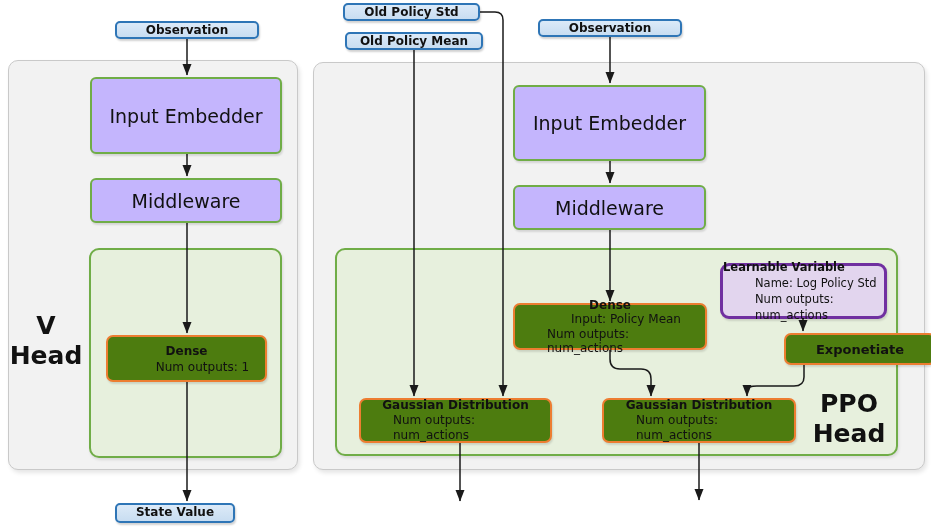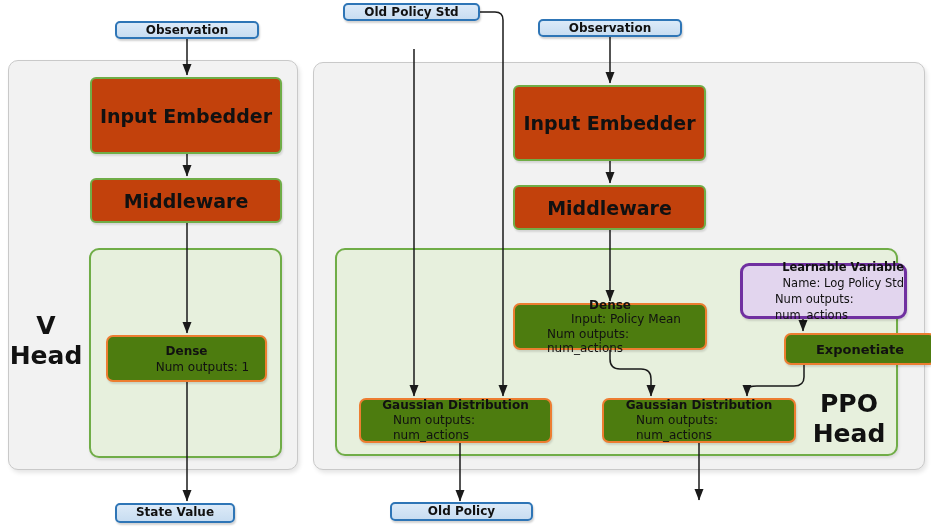--- a/index.html
+++ b/index.html
@@ -20,37 +20,36 @@
   }
   
   .blue-box{
     background:linear-gradient(180deg,#dcEAf8,#c8ddf1);
     border:2.5px solid #2e75b6;border-radius:5px;
     display:flex;align-items:flex-start;justify-content:center;
     font-size:12px;font-weight:bold;
     box-shadow:1px 2px 2px rgba(0,0,0,0.18);
   }
   .green-box{
-    background:#c2410c;border:2.5px solid #70ad47;border-radius:6px;
+    background:#c4b5fd;border:2.5px solid #70ad47;border-radius:6px;
     display:flex;align-items:center;justify-content:center;
-    font-size:19px;font-weight:bold;
+    font-size:19px;font-weight:normal;
     box-shadow:1px 2px 2px rgba(0,0,0,0.12);
   }
   .orange-box{
     background:#4d7c0f;border:2.5px solid #ed7d31;border-radius:7px;
     display:flex;flex-direction:column;align-items:center;justify-content:center;
     font-size:12px;line-height:15px;
     box-shadow:1px 2px 2px rgba(0,0,0,0.12);
   }
   .purple-box{
     background:#e2d5ee;border:3px solid #7030a0;border-radius:9px;
-    display:flex;flex-direction:column;align-items:flex-end;justify-content:center;
+    display:flex;flex-direction:column;align-items:flex-start;justify-content:center;
     font-size:11.5px;line-height:16px;
     box-shadow:1px 2px 2px rgba(0,0,0,0.12);
-    margin-left:20px;
   }
   .node-title{font-weight:bold;}
   .node-line{font-weight:normal;padding-left:32px;}
   .side-label{
     font-size:25px;font-weight:bold;line-height:30px;text-align:center;
     display:flex;flex-direction:column;align-items:center;justify-content:center;
   }
   svg.wires{position:absolute;left:0;top:0;pointer-events:none;}
 </style>
 </head>
@@ -117,20 +116,23 @@
     <span class="node-title">Dense</span>
     <span class="node-line">Num outputs: 1</span>
   </div>
   <div class="abs blue-box" style="left:115px;top:503px;width:120px;height:20px;">
     <span>State Value</span>
   </div>
 
   <div class="abs blue-box" style="left:343px;top:3px;width:137px;height:18px;">
     <span>Old Policy Std</span>
   </div>
+  <div class="abs blue-box" style="left:345px;top:32px;width:138px;height:18px;">
+    <span>Old Policy Mean</span>
+  </div>
   <div class="abs blue-box" style="left:538px;top:19px;width:144px;height:18px;">
     <span>Observation</span>
   </div>
   <div class="abs green-box" style="left:513px;top:85px;width:193px;height:76px;">
     <span>Input Embedder</span>
   </div>
   <div class="abs green-box" style="left:513px;top:185px;width:193px;height:45px;">
     <span>Middleware</span>
   </div>
   <div class="abs orange-box" style="left:513px;top:303px;width:194px;height:47px;line-height:14.5px;">
@@ -147,17 +149,14 @@
     <span class="node-title" style="font-size:13px;">Exponetiate</span>
   </div>
   <div class="abs orange-box" style="left:359px;top:398px;width:193px;height:45px;">
     <span class="node-title">Gaussian Distribution</span>
     <span class="node-line">Num outputs: num_actions</span>
   </div>
   <div class="abs orange-box" style="left:602px;top:398px;width:194px;height:45px;">
     <span class="node-title">Gaussian Distribution</span>
     <span class="node-line">Num outputs: num_actions</span>
   </div>
-  <div class="abs blue-box" style="left:390px;top:502px;width:143px;height:19px;">
-    <span>Old Policy</span>
-  </div>
 
 </div>
 
 </body></html>

